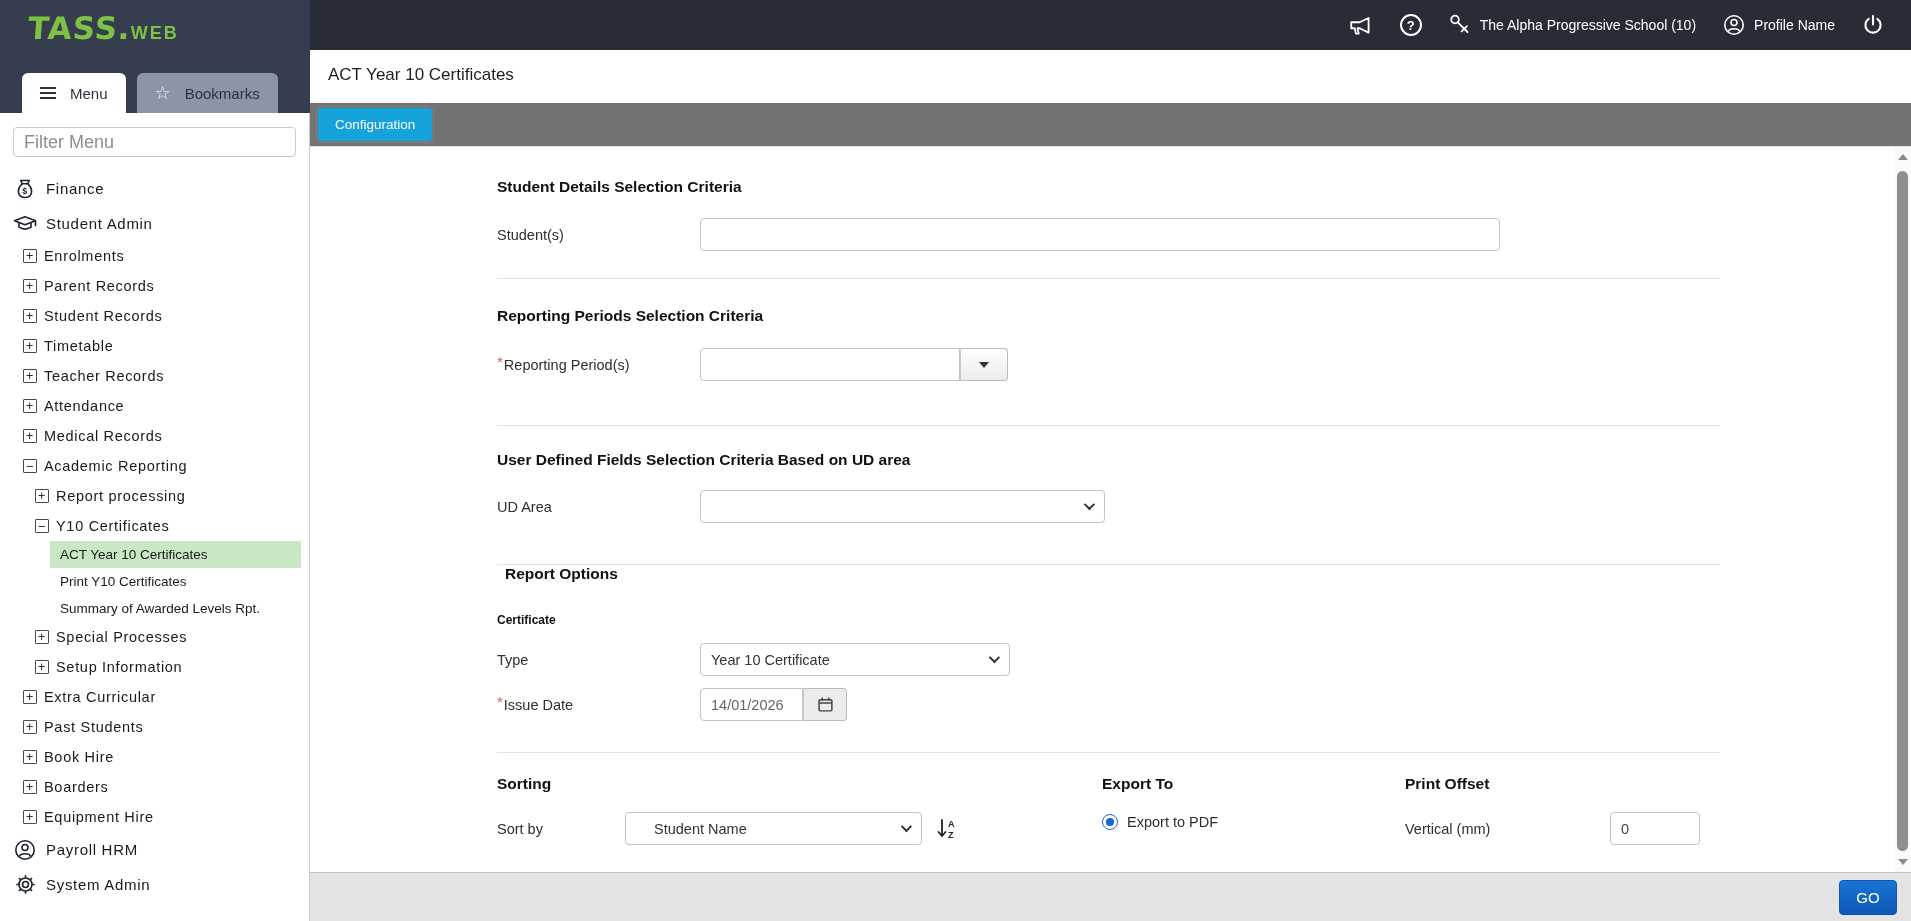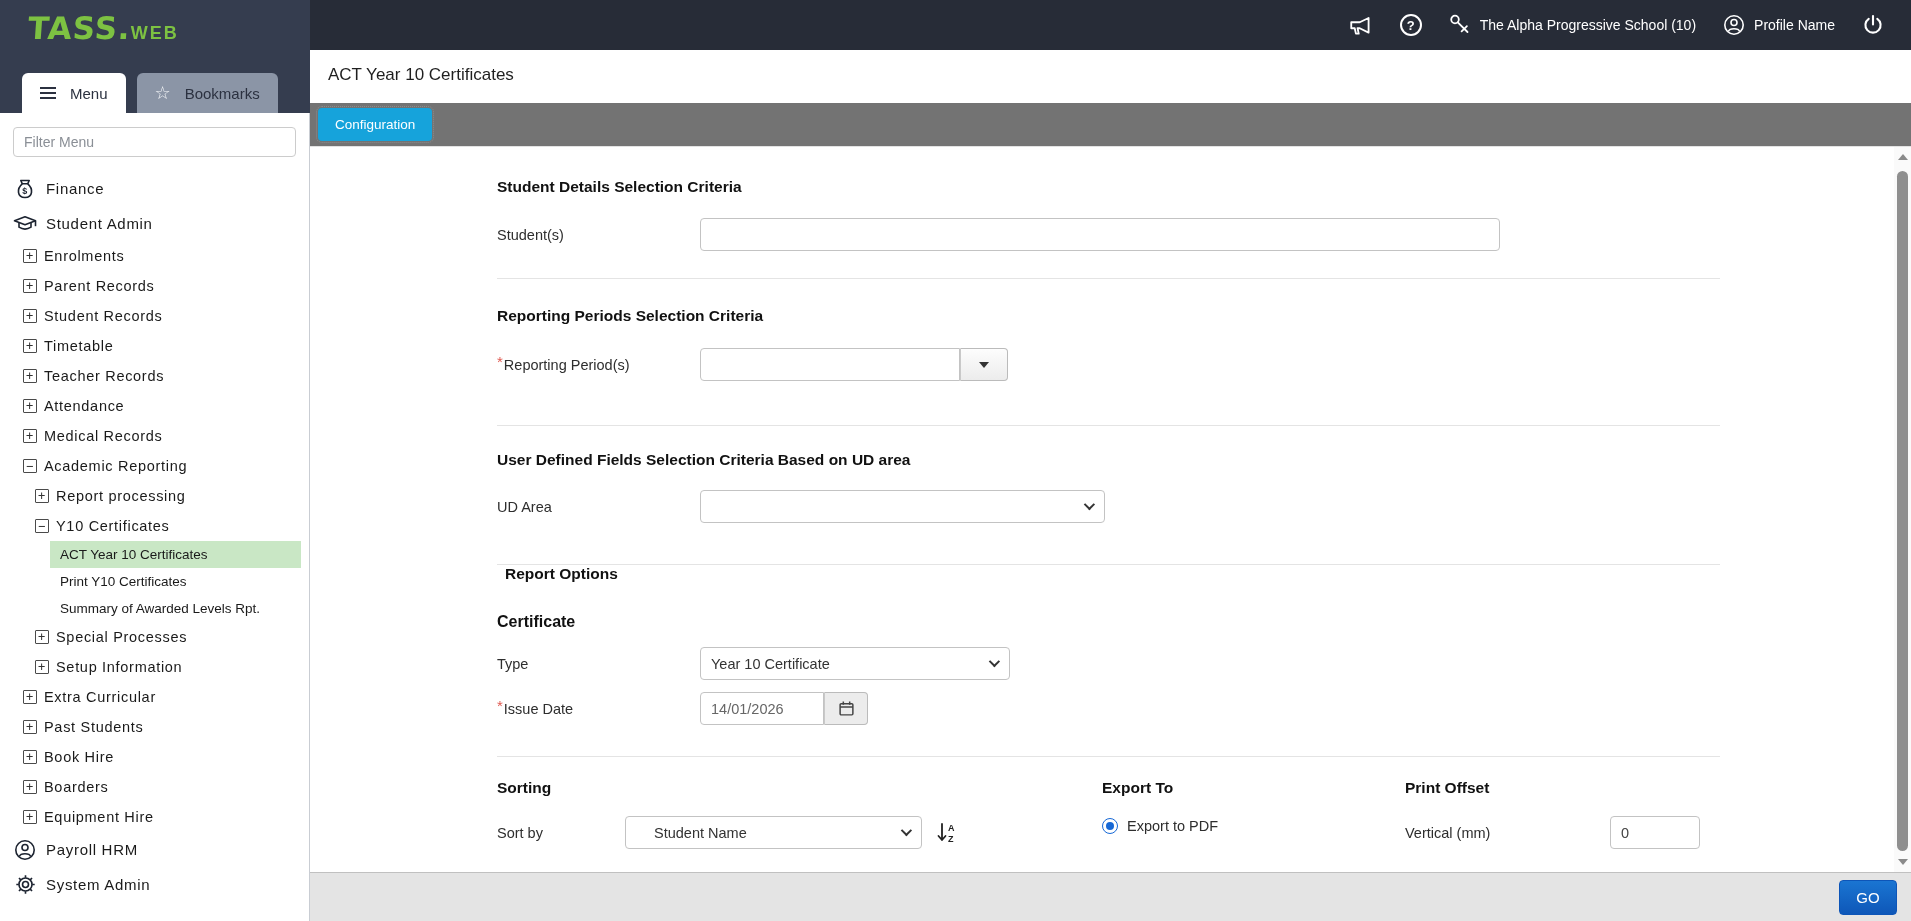--- a/index.html
+++ b/index.html
@@ -28,21 +28,21 @@
   .side-tab.inactive { background:#8b95a6; }
   .burger { display:inline-block; width:16px; }
   .burger div { height:2px; background:#2b3140; margin:3px 0; }
   .star { font-size:18px; line-height:1; color:#f4f6f8; }
 
   
   .sidebar { position:absolute; left:0; top:113px; width:310px; height:808px; background:#fff;
     border-right:1px solid #c9cdd3; z-index:2; }
   .filter-wrap { padding:14px 13px 6px 13px; }
   .filter-input { width:283px; height:30px; border:1px solid #ccc; border-radius:4px;
-    padding:0 10px; font-size:14px; color:#444; outline:none; font-family:inherit; }
+    padding:0 10px; font-size:18px; color:#444; outline:none; font-family:inherit; }
   .filter-input::placeholder { color:#8a8f96; }
   .tree { padding-top:8px; }
   .tree-item { display:flex; align-items:center; cursor:pointer; color:#1a1a1a; white-space:nowrap; }
   .tree-item.lvl0 { height:35px; padding-left:13px; font-size:15px; letter-spacing:.7px; }
   .tree-item.lvl1 { height:30px; padding-left:23px; font-size:14.5px; letter-spacing:.7px; }
   .tree-item.lvl2 { height:30px; padding-left:35px; font-size:14.5px; letter-spacing:.7px; }
   .tree-item.lvl3 { height:27px; margin-left:50px; padding-left:10px; font-size:13.5px; margin-right:8px; }
   .tree-item.selected { background:#c9e7c5; }
   .expander { width:14px; height:14px; border:1px solid #4a4a4a; border-radius:1px; display:inline-flex;
     align-items:center; justify-content:center; font-size:12px; line-height:1; margin-right:7px;
@@ -76,21 +76,21 @@
     align-items:center; justify-content:center; cursor:pointer; }
   .tri-down { width:0; height:0; border-left:5px solid transparent; border-right:5px solid transparent;
     border-top:6px solid #333; }
 
   .fselect { height:33px; border:1px solid #c3c3c3; border-radius:4px; background:#fff; position:relative;
     display:flex; align-items:center; padding:0 30px 0 10px; font-size:14.5px; color:#333; cursor:pointer; }
   .chev { position:absolute; right:12px; top:11px; width:8px; height:8px; border-right:2px solid #333;
     border-bottom:2px solid #333; transform:rotate(45deg) translateY(-2px); }
 
   .datebox { display:flex; }
-  .datebox .tinput { width:124px; border-radius:4px 0 0 4px; color:#666; }
+  .datebox .tinput { width:103px; border-radius:4px 0 0 4px; color:#666; }
   .cal-btn { width:44px; height:33px; border:1px solid #bbb; border-left:1px solid #c9c9c9;
     border-radius:0 4px 4px 0; background:#ececec; display:flex; align-items:center;
     justify-content:center; cursor:pointer; }
 
   .cols { display:flex; }
   .col1 { width:605px; flex:none; }
   .col2 { width:303px; flex:none; }
   .col3 { width:315px; flex:none; }
   .col1 .flabel { width:128px; }
   .col3 .flabel { width:205px; }
@@ -341,21 +341,21 @@
         <span class="fselect" style="width:405px;">
           <span></span>
           <span class="chev"></span>
         </span>
       </div>
 
       <hr class="sep" style="margin-top:41px;">
 
       <div class="sec-head" style="padding-left:8px;">Report Options</div>
 
-      <div class="sec-head" style="margin-top:30px; font-size:16px;">Certificate</div>
+      <div class="sec-head" style="margin-top:30px; font-size:12px;">Certificate</div>
       <div class="frow" style="margin-top:16px;">
         <span class="flabel">Type</span>
         <span class="fselect" style="width:310px;">
           <span>Year 10 Certificate</span>
           <span class="chev"></span>
         </span>
       </div>
       <div class="frow" style="margin-top:12px;">
         <span class="flabel"><span class="req">*</span><span>Issue Date</span></span>
         <span class="datebox">

